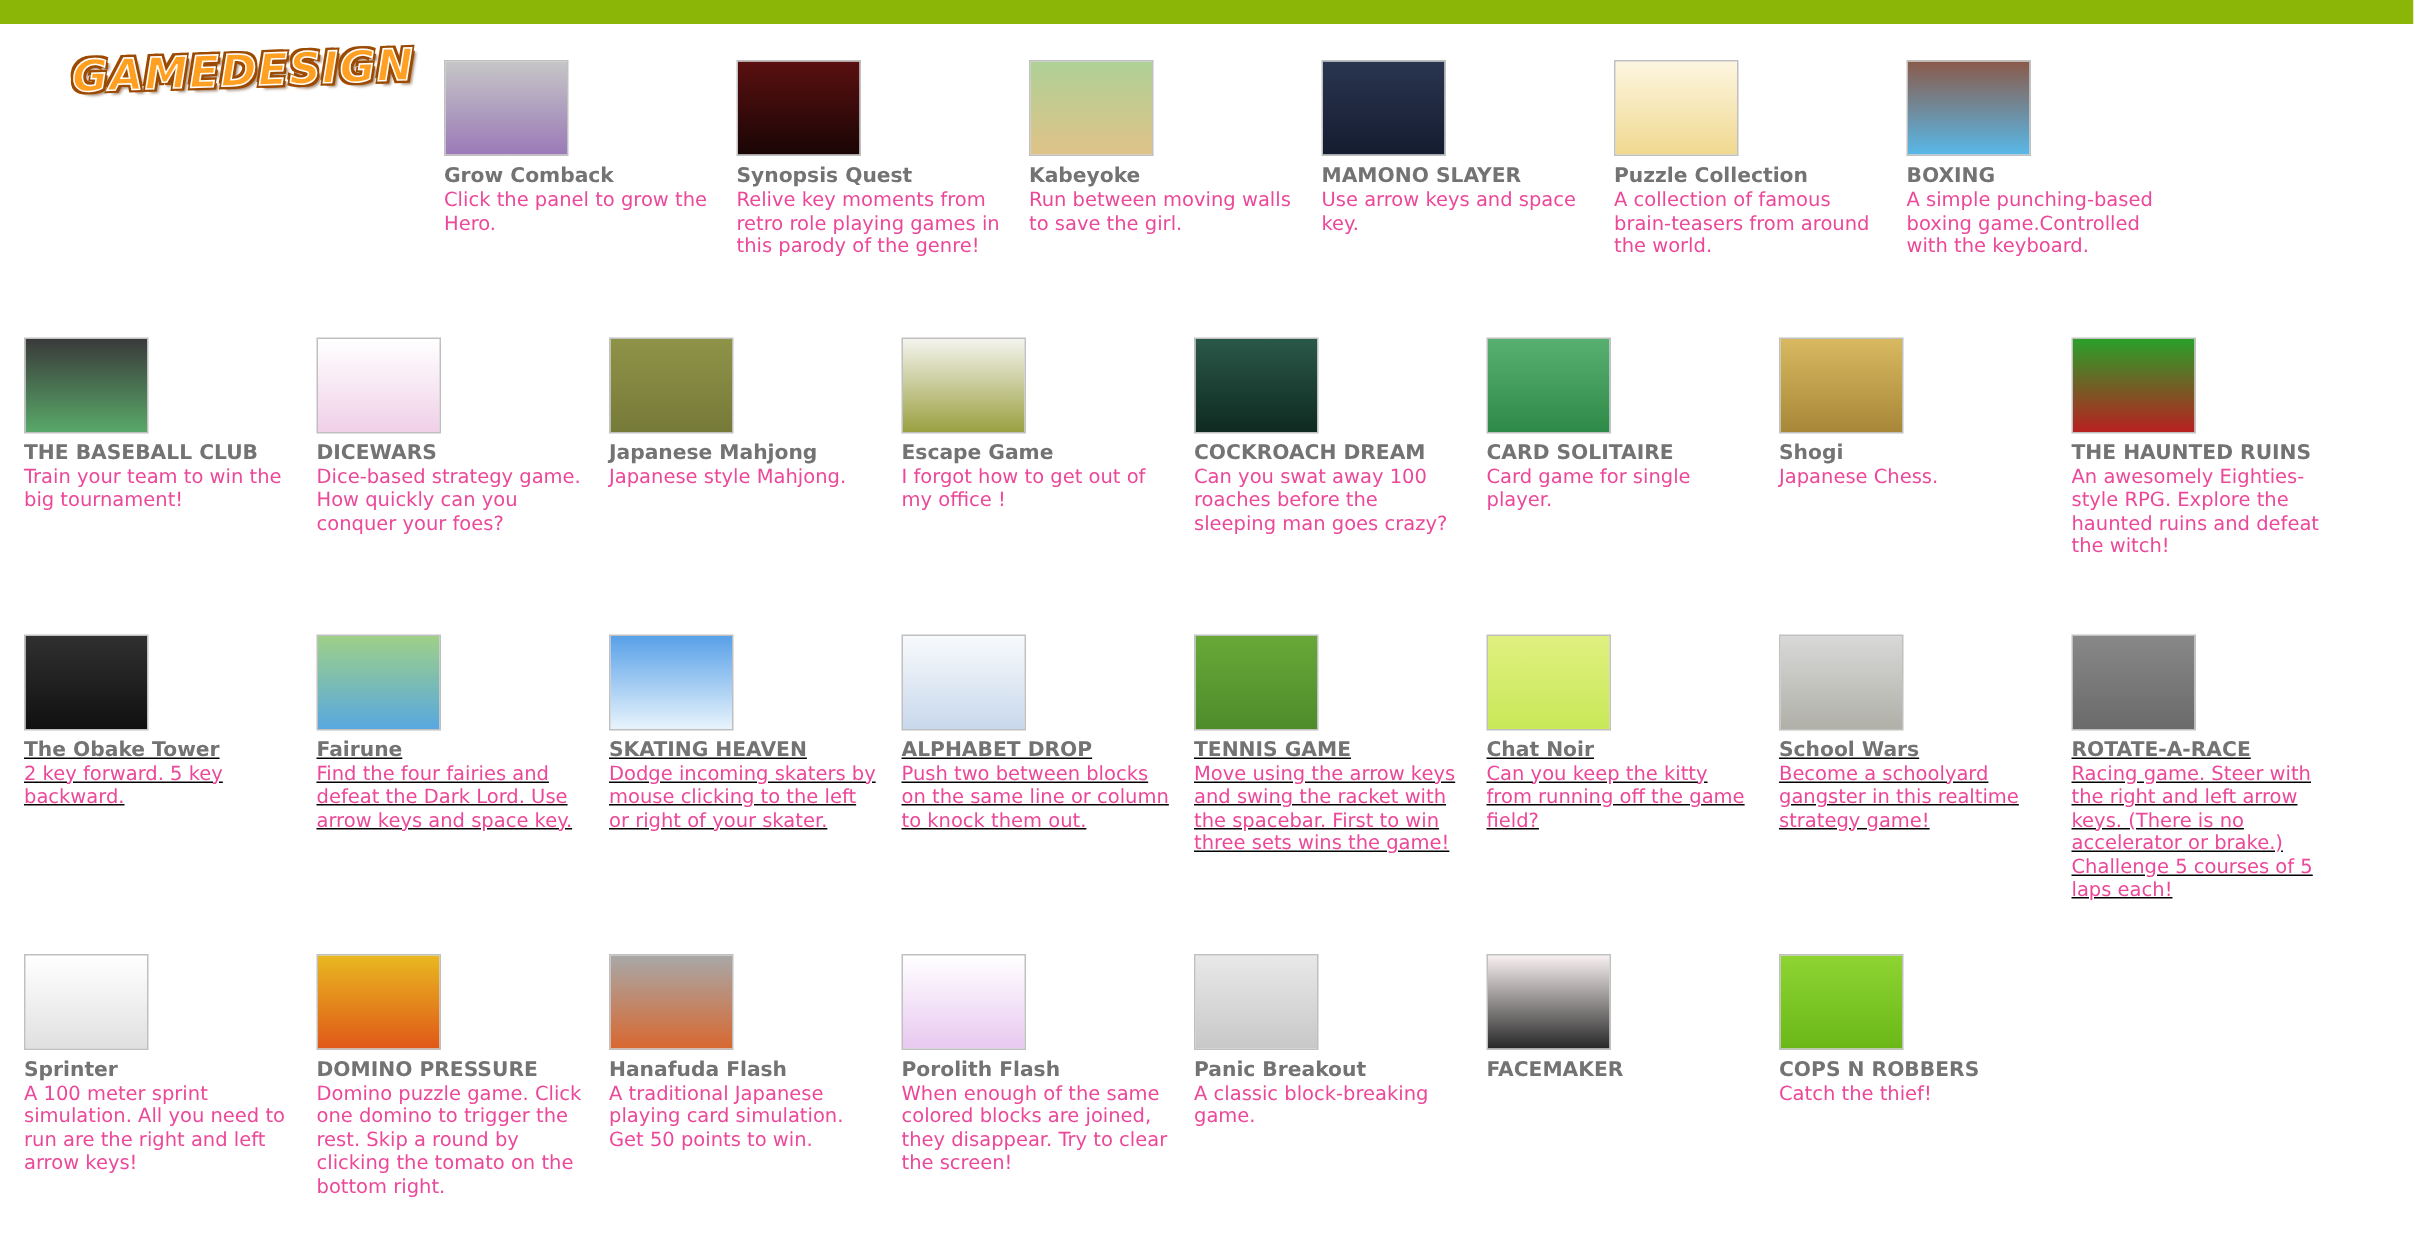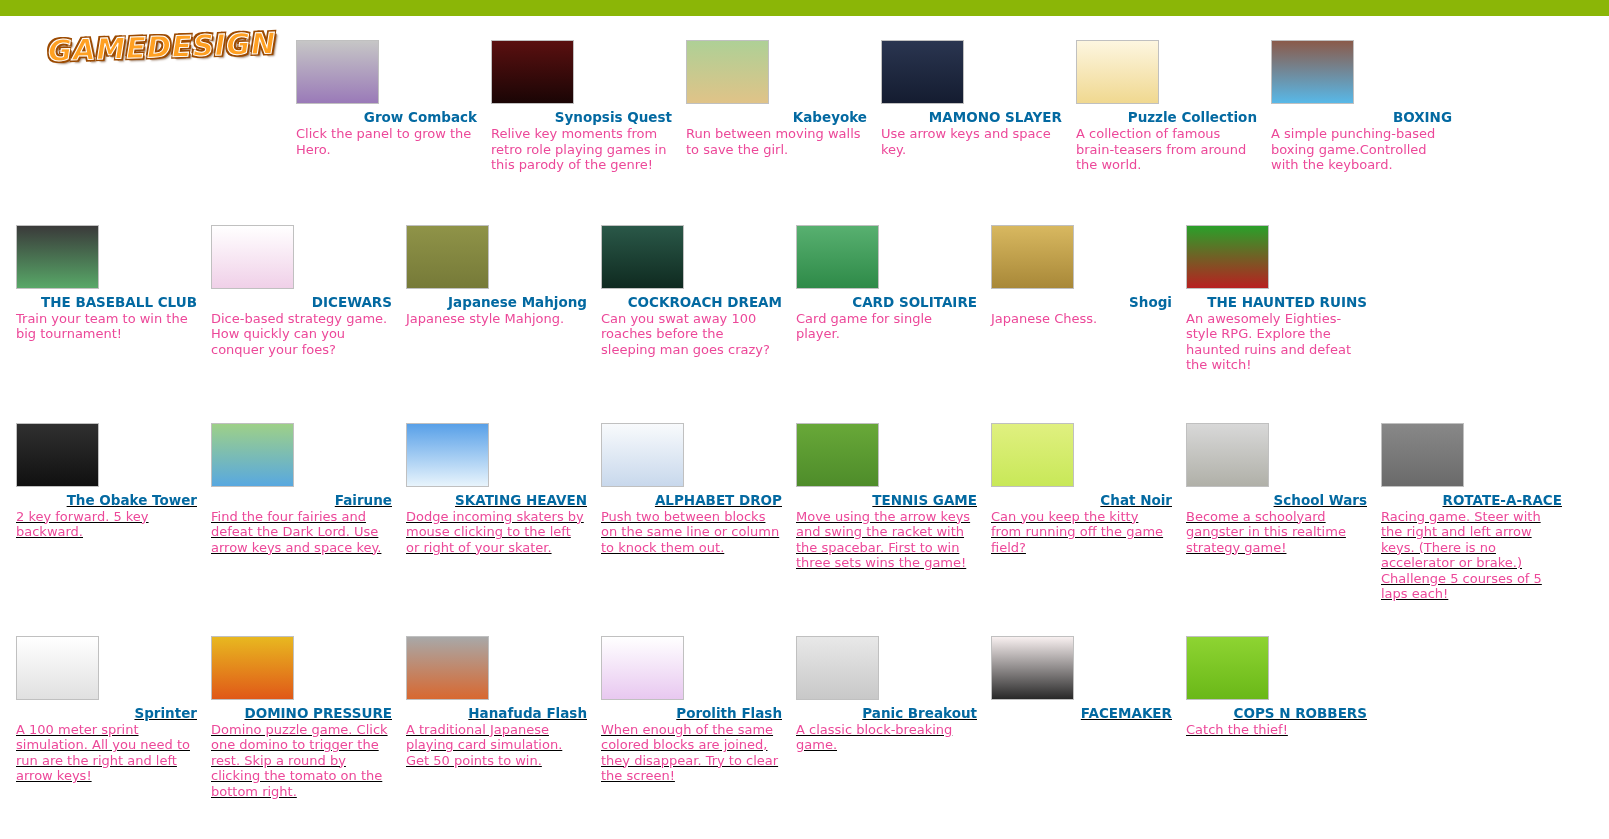--- a/index.html
+++ b/index.html
@@ -6,21 +6,21 @@
   body{
     width:1609px;height:839px;overflow:hidden;background:#ffffff;
     font-family:"DejaVu Sans","Liberation Sans",sans-serif;
   }
   .topbar{width:100%;height:16px;background:#8bb607;}
   .content{padding-left:16px;}
   .row{display:flex;align-items:flex-start;}
   .row-0{margin-top:24px;}
   .row-1{margin-top:52px;}
   .row-2{margin-top:50px;text-decoration:underline;}
-  .row-3{margin-top:34px;text-decoration:underline;}
+  .row-3{margin-top:34px;}
   .logo-cell{width:280px;flex:0 0 280px;position:relative;height:70px;}
   .logo-text{
     position:absolute;left:32px;top:-10px;
     font-size:29px;font-weight:bold;font-style:italic;letter-spacing:1px;
     color:#ffa022;
     -webkit-text-stroke:1px #ffffff;
     text-shadow:
       2px 2px 0 #9c4a00, -2px 2px 0 #9c4a00, 2px -2px 0 #9c4a00, -2px -2px 0 #9c4a00,
       3px 3px 2px rgba(90,40,0,.55);
     transform:rotate(-2deg);
@@ -29,21 +29,21 @@
   }
   .cell{width:181px;flex:0 0 181px;margin-right:14px;}
   .thumb{
     display:block;width:83px;height:64px;
     border:1px solid #c0c0c0;box-sizing:border-box;
     cursor:pointer;
   }
   .title{
     display:block;margin-top:5px;
     font-size:13.5px;font-weight:bold;line-height:16px;
-    color:#0369a1;text-decoration:none;cursor:pointer;text-align:right;
+    color:#737373;text-decoration:none;cursor:pointer;
   }
   .desc{
     margin-top:1px;
     font-size:13px;line-height:15.5px;color:#ec4899;
   }
 </style>
 </head>
 <body>
 
 <div class="topbar"></div>
@@ -94,20 +94,25 @@
         <a class="thumb" style="background: linear-gradient(rgb(255, 255, 255), rgb(240, 208, 232));"></a>
         <a class="title">DICEWARS</a>
         <div class="desc">Dice-based strategy game. How quickly can you conquer your foes?</div>
       </div>
       <div class="cell">
         <a class="thumb" style="background: linear-gradient(rgb(143, 147, 72), rgb(118, 122, 56));"></a>
         <a class="title">Japanese Mahjong</a>
         <div class="desc">Japanese style Mahjong.</div>
       </div>
       <div class="cell">
+        <a class="thumb" style="background: linear-gradient(rgb(244, 244, 238), rgb(154, 160, 64));"></a>
+        <a class="title">Escape Game</a>
+        <div class="desc">I forgot how to get out of my office !</div>
+      </div>
+      <div class="cell">
         <a class="thumb" style="background: linear-gradient(rgb(42, 88, 72), rgb(15, 42, 32));"></a>
         <a class="title">COCKROACH DREAM</a>
         <div class="desc">Can you swat away 100 roaches before the sleeping man goes crazy?</div>
       </div>
       <div class="cell">
         <a class="thumb" style="background: linear-gradient(rgb(88, 176, 112), rgb(46, 138, 72));"></a>
         <a class="title">CARD SOLITAIRE</a>
         <div class="desc">Card game for single player.</div>
       </div>
       <div class="cell">

